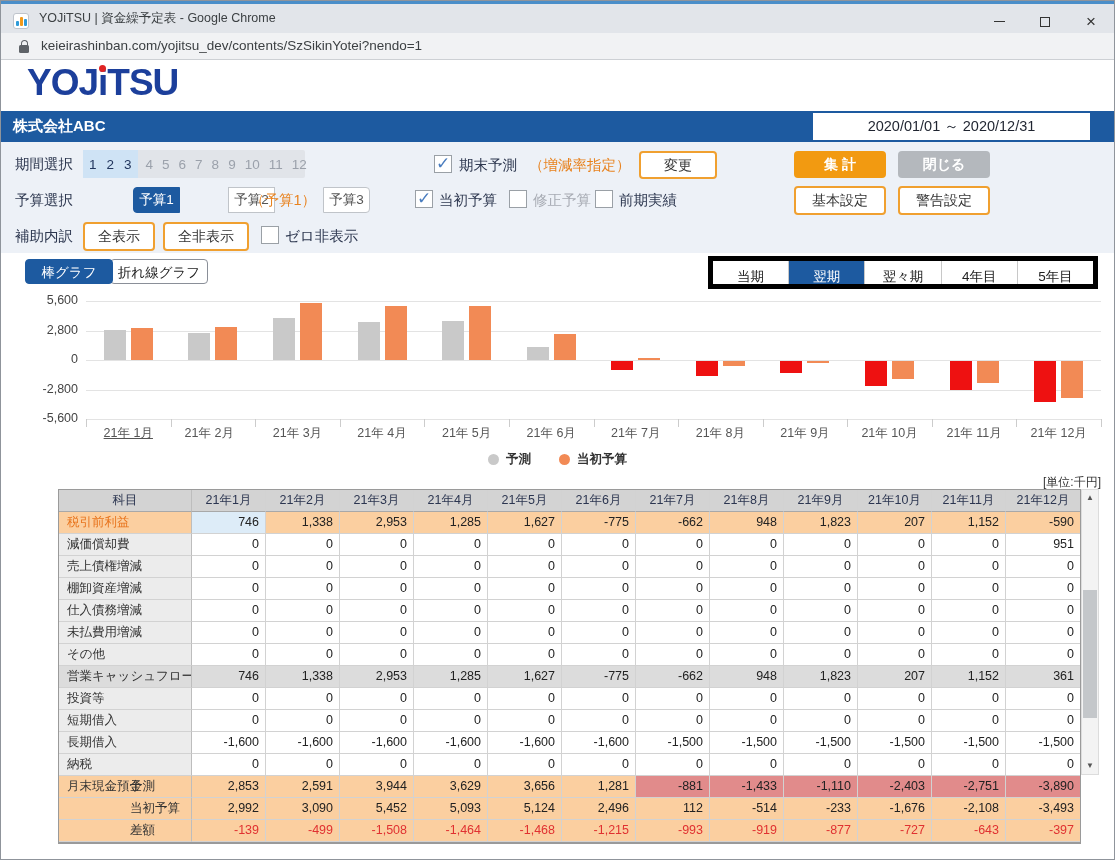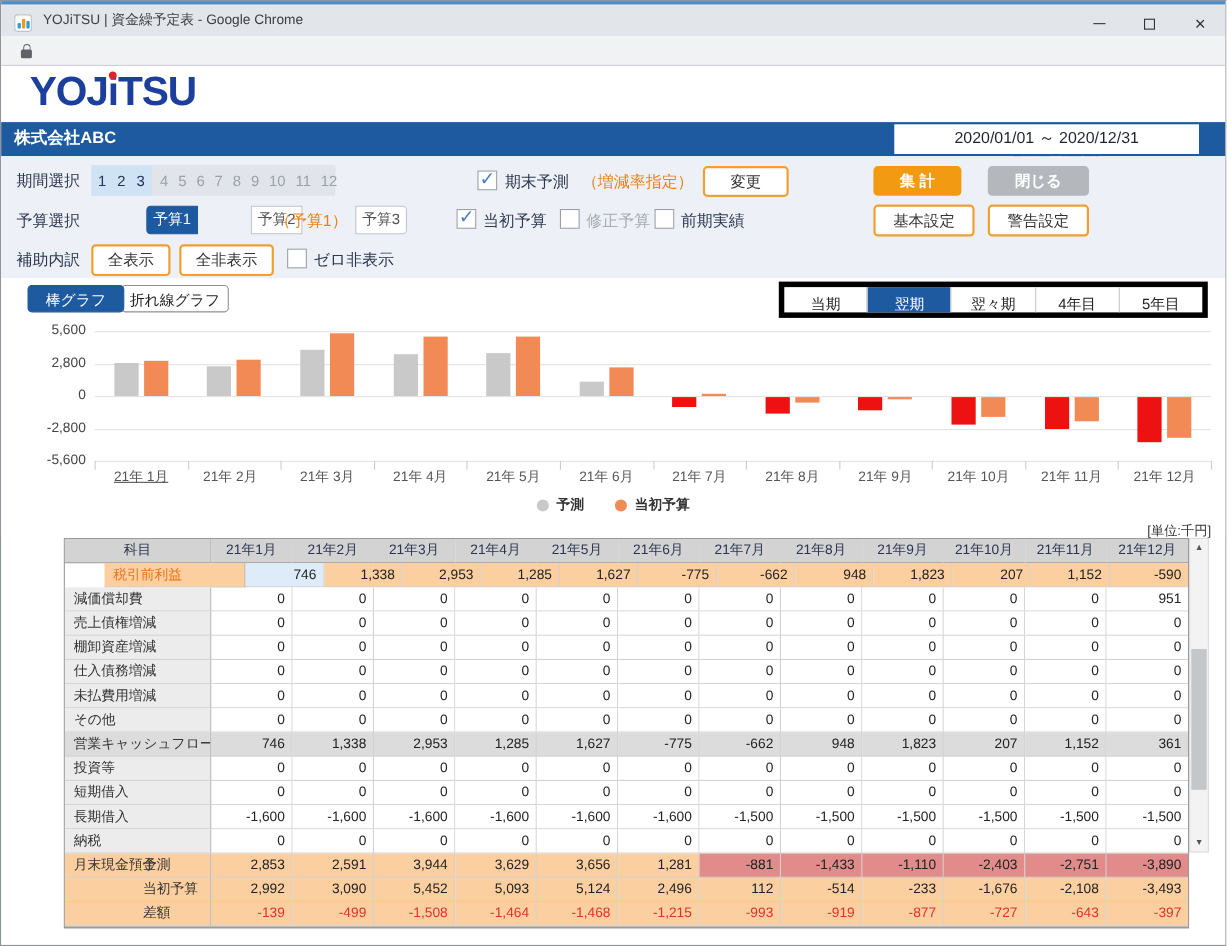--- a/index.html
+++ b/index.html
@@ -103,21 +103,21 @@
          box-sizing:content-box;}
   .trow{display:flex;height:22px;}
   .tcell{box-sizing:border-box;border-right:1px solid #d2d2d2;border-bottom:1px solid #d2d2d2;
          font-size:12.5px;line-height:21px;overflow:hidden;white-space:nowrap;}
   .tcell:last-child{border-right:none;}
   .labelcol{width:133px;padding-left:8px;background:#ececec;color:#333;position:relative;border-right:1px solid #bdbdbd;}
   .val{width:74px;text-align:right;padding-right:6px;color:#222;background:#fff;cursor:cell;}
   .thead .tcell{background:#d3d3d3;text-align:center;color:#2b3550;border-bottom:1px solid #a8a8a8;}
   .thead .labelcol{padding-left:0;background:#d3d3d3;}
   .firstmonth{color:#e8702a;}
-  .rl-orange{background:#fbcfa0;color:#e8751e;margin-left:36px;}
+  .rl-orange{background:#fbcfa0;color:#e8751e;}
   .v-orange{background:#fbcfa0;}
   .rl-subtotal{background:#dcdcdc;}
   .v-subtotal{background:#dcdcdc;}
   .rl-cash-forecast,.rl-cash,.rl-cash-diff{background:#fbcfa0;color:#333;}
   .v-cash-forecast,.v-cash{background:#fbcfa0;}
   .v-cash-diff{background:#fbcfa0;color:#e03131;}
   .negcell{background:#e18b8b !important;}
   .selcell{background:#ddecf8 !important;}
   .sublabel{position:absolute;left:71px;top:0;}
 
@@ -145,20 +145,21 @@
     <div class="winbtn max">
         <div class="glyph-max"></div>
       </div>
     <div class="winbtn cls">
         <span class="glyph-cls">×</span>
       </div>
   </div>
 
   <div class="urlbar">
     <div class="lock"></div>
+    <div class="urltext">keieirashinban.com/yojitsu_dev/contents/SzSikinYotei?nendo=1</div>
   </div>
 
   <div class="appheader">
     <div class="logo"><span>YOJ</span><span class="logo-i">i</span><span>TSU</span></div>
     <div class="roundbtn pdfbtn">
       <div class="pdfdoc">
         <div class="pdftext">PDF</div>
       </div>
     </div>
     <div class="roundbtn helpbtn">
@@ -188,21 +189,21 @@
           <span class="mnum inactive">9</span>
           <span class="mnum inactive">10</span>
           <span class="mnum inactive">11</span>
           <span class="mnum inactive">12</span>
         </div>
     </div>
     <span class="cb checked" style="position:absolute;left:433px;top:13px;"></span>
     <span class="cblabel" style="position:absolute;left:458px;top:14px;">期末予測</span>
     <span class="note-orange" style="position:absolute;left:528px;top:14px;">（増減率指定）</span>
     <div class="btn btn-outline" style="left:638px;top:9px;width:78px;height:28px;line-height:24px;">変更</div>
-    <div class="btn btn-fill-orange" style="left:793px;top:9px;width:80px;height:27px;line-height:27px;">集 計</div>
+    <div class="btn btn-fill-orange" style="left:793px;top:9px;width:92px;height:27px;line-height:27px;">集 計</div>
     <div class="btn btn-fill-gray" style="left:897px;top:9px;width:92px;height:27px;line-height:27px;">閉じる</div>
 
     <div class="ctl-label" style="top:49px;">予算選択</div>
     <div class="bgroup" style="top:45px;">
       <div class="bseg sel">予算1</div>
       <div class="bseg">予算2</div>
       <div class="bseg">予算3</div>
     </div>
     <span class="note-orange" style="position:absolute;left:249px;top:49px;">（予算1）</span>
     <span class="cb checked" style="position:absolute;left:414px;top:48px;"></span>

